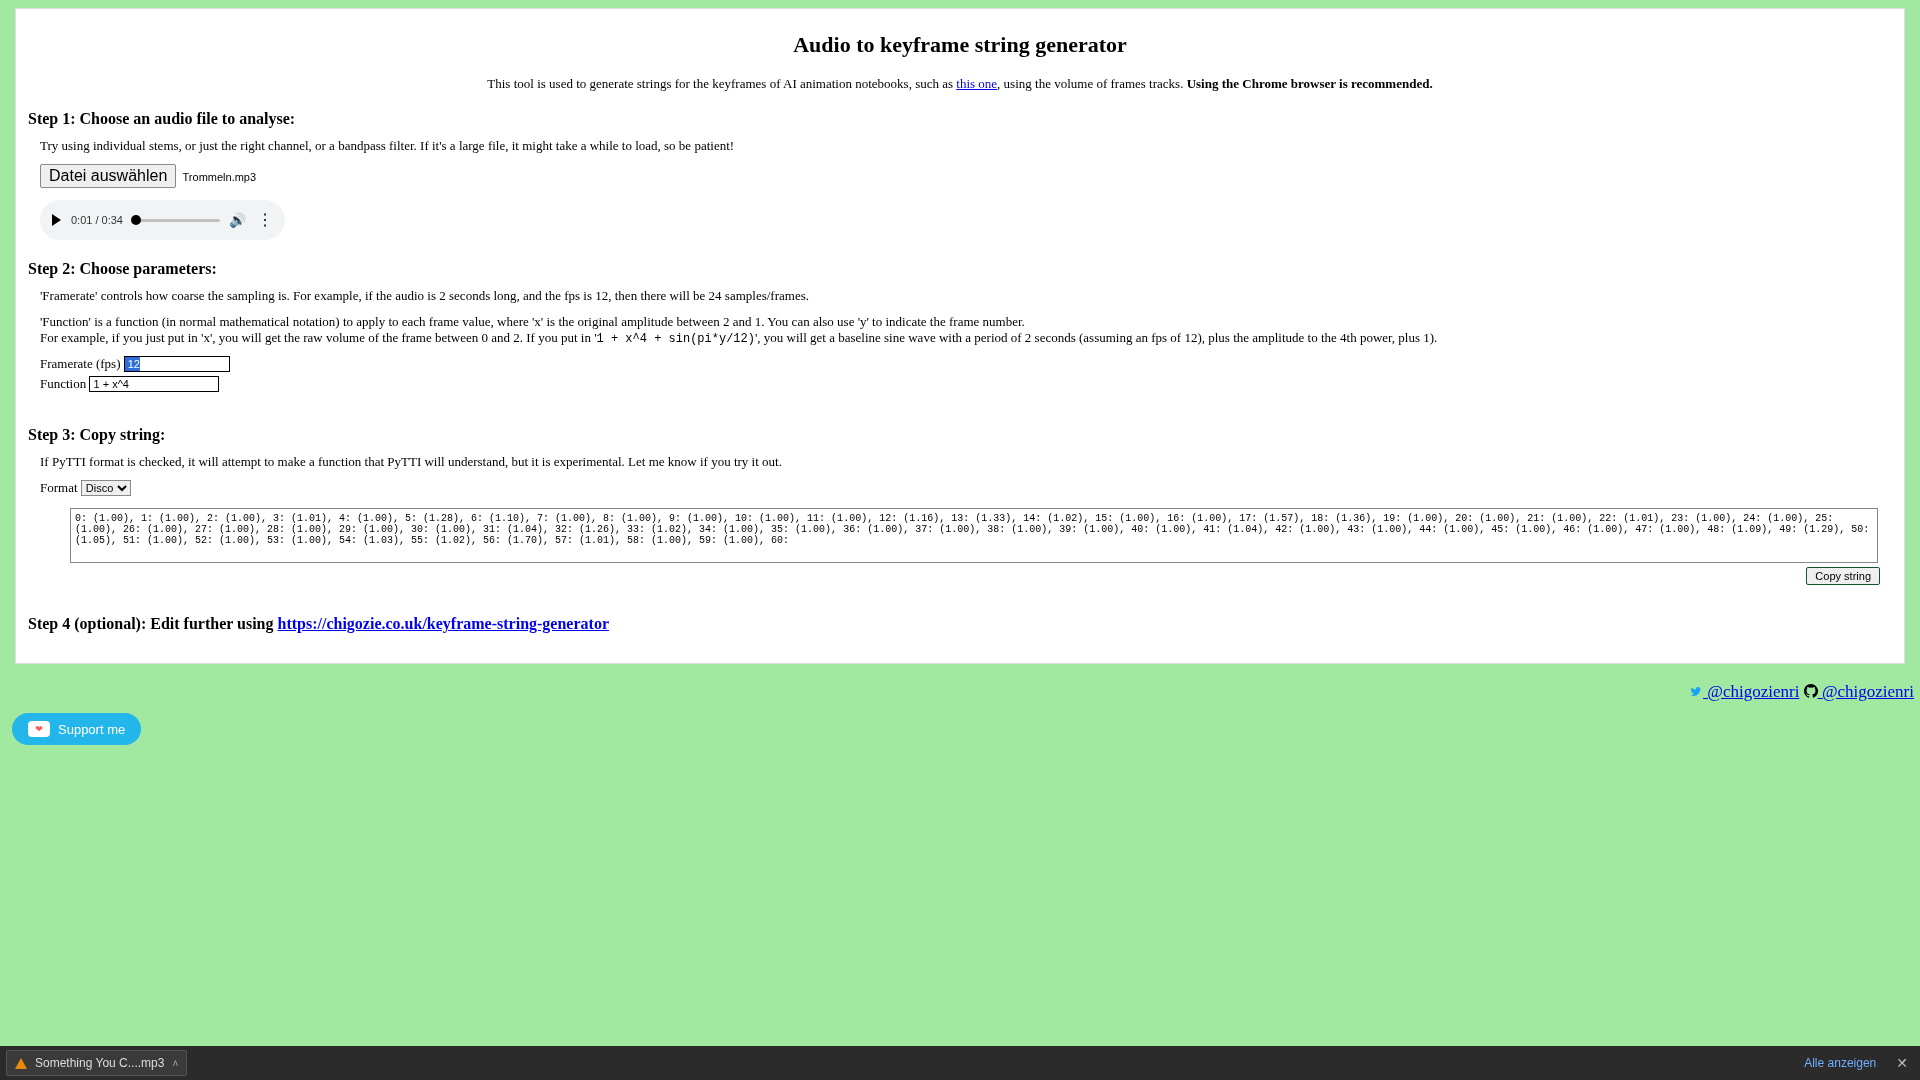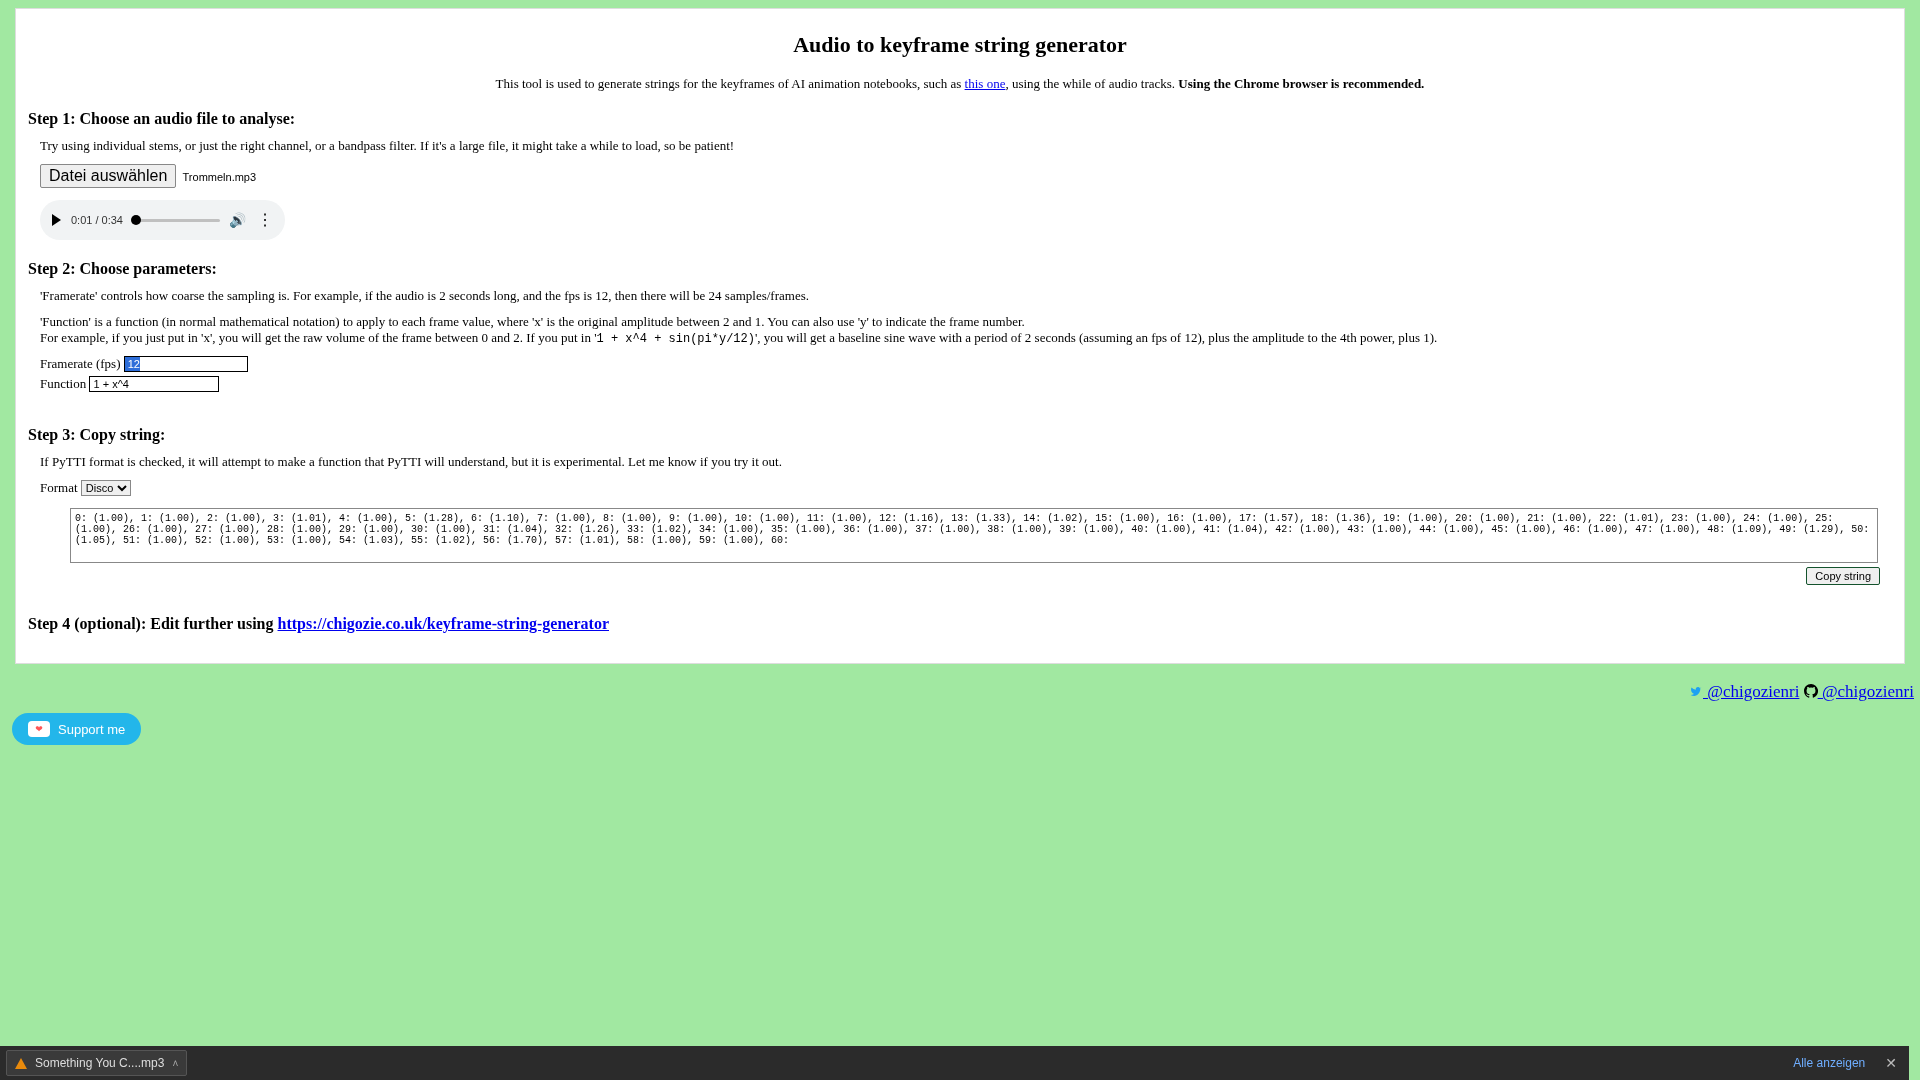--- a/index.html
+++ b/index.html
@@ -81,21 +81,21 @@
     }
     .prog-dot {
       position: absolute; left: 4%; top: 50%; width: 10px; height: 10px; background: #000; border-radius: 50%; transform: translate(-50%,-50%);
     }
     .vol-icon::before { content: "🔊"; font-size: 14px; }
     .menu-dots { font-size: 16px; line-height: 1; }
     .param-row { margin: 4px 0; font-size: 13px; }
     .param-row input[type="text"], .param-row input[type="number"] {
       font-family: Arial, sans-serif; font-size: 11px; padding: 1px 3px; border: 1px solid #000;
     }
-    #fps { width: 124px; }
+    #fps { width: 106px; }
     #fps.sel { background: linear-gradient(to right, #2e6ed9 15px, #fff 15px); color: #fff; }
     #fn { width: 130px; }
     .format-row { font-size: 13px; margin-top: 2px; }
     select { font-family: Arial, sans-serif; font-size: 11px; border: 1px solid #888; }
     textarea.output {
       width: 97%;
       display: block;
       height: 55px;
       font-family: 'Courier New', monospace;
       font-size: 10px;
@@ -133,21 +133,21 @@
       padding: 8px 16px;
       border-radius: 20px;
       border: none;
     }
     .support-btn .kofi {
       width: 22px; height: 16px; background: #fff; border-radius: 4px; position: relative;
       display: inline-flex; align-items: center; justify-content: center;
     }
     .support-btn .kofi::after { content: "❤"; font-size: 9px; color: #f55; }
     .dl-bar {
-      position: fixed; bottom: 0; left: 0; right: 11px;
+      position: fixed; bottom: 0; left: 0; right: 0;
       height: 34px; background: #2b2b2b; color: #ddd;
       font-family: Arial, sans-serif; font-size: 12px;
       display: flex; align-items: center; justify-content: space-between;
       padding: 0 6px;
       gap: 36px;
     }
     .dl-item {
       display: flex; align-items: center; gap: 8px;
       background: #3a3a3a; padding: 4px 8px; border-radius: 2px;
       border: 1px solid #555;
@@ -167,21 +167,21 @@
     .spacer-bottom { height: 44px; }
   </style>
 </head>
 <body>
 
 
 
 <div class="page-wrap">
   <h1>Audio to keyframe string generator</h1>
   <p class="subtitle">
-    <span>This tool is used to generate strings for the keyframes of AI animation notebooks, such as </span><a href="#">this one</a><span>, using the while of audio tracks. </span><b>Using the Chrome browser is recommended.</b>
+    <span>This tool is used to generate strings for the keyframes of AI animation notebooks, such as </span><a href="#">this one</a><span>, using the volume of frames tracks. </span><b>Using the Chrome browser is recommended.</b>
   </p>
 
   <h2 class="step">Step 1: Choose an audio file to analyse:</h2>
   <div class="indent">
     <p class="note">Try using individual stems, or just the right channel, or a bandpass filter. If it's a large file, it might take a while to load, so be patient!</p>
     <div class="file-row">
       <button class="file-btn">Datei auswählen</button>
       <span class="file-name">Trommeln.mp3</span>
     </div>
     <div class="audio-player">

